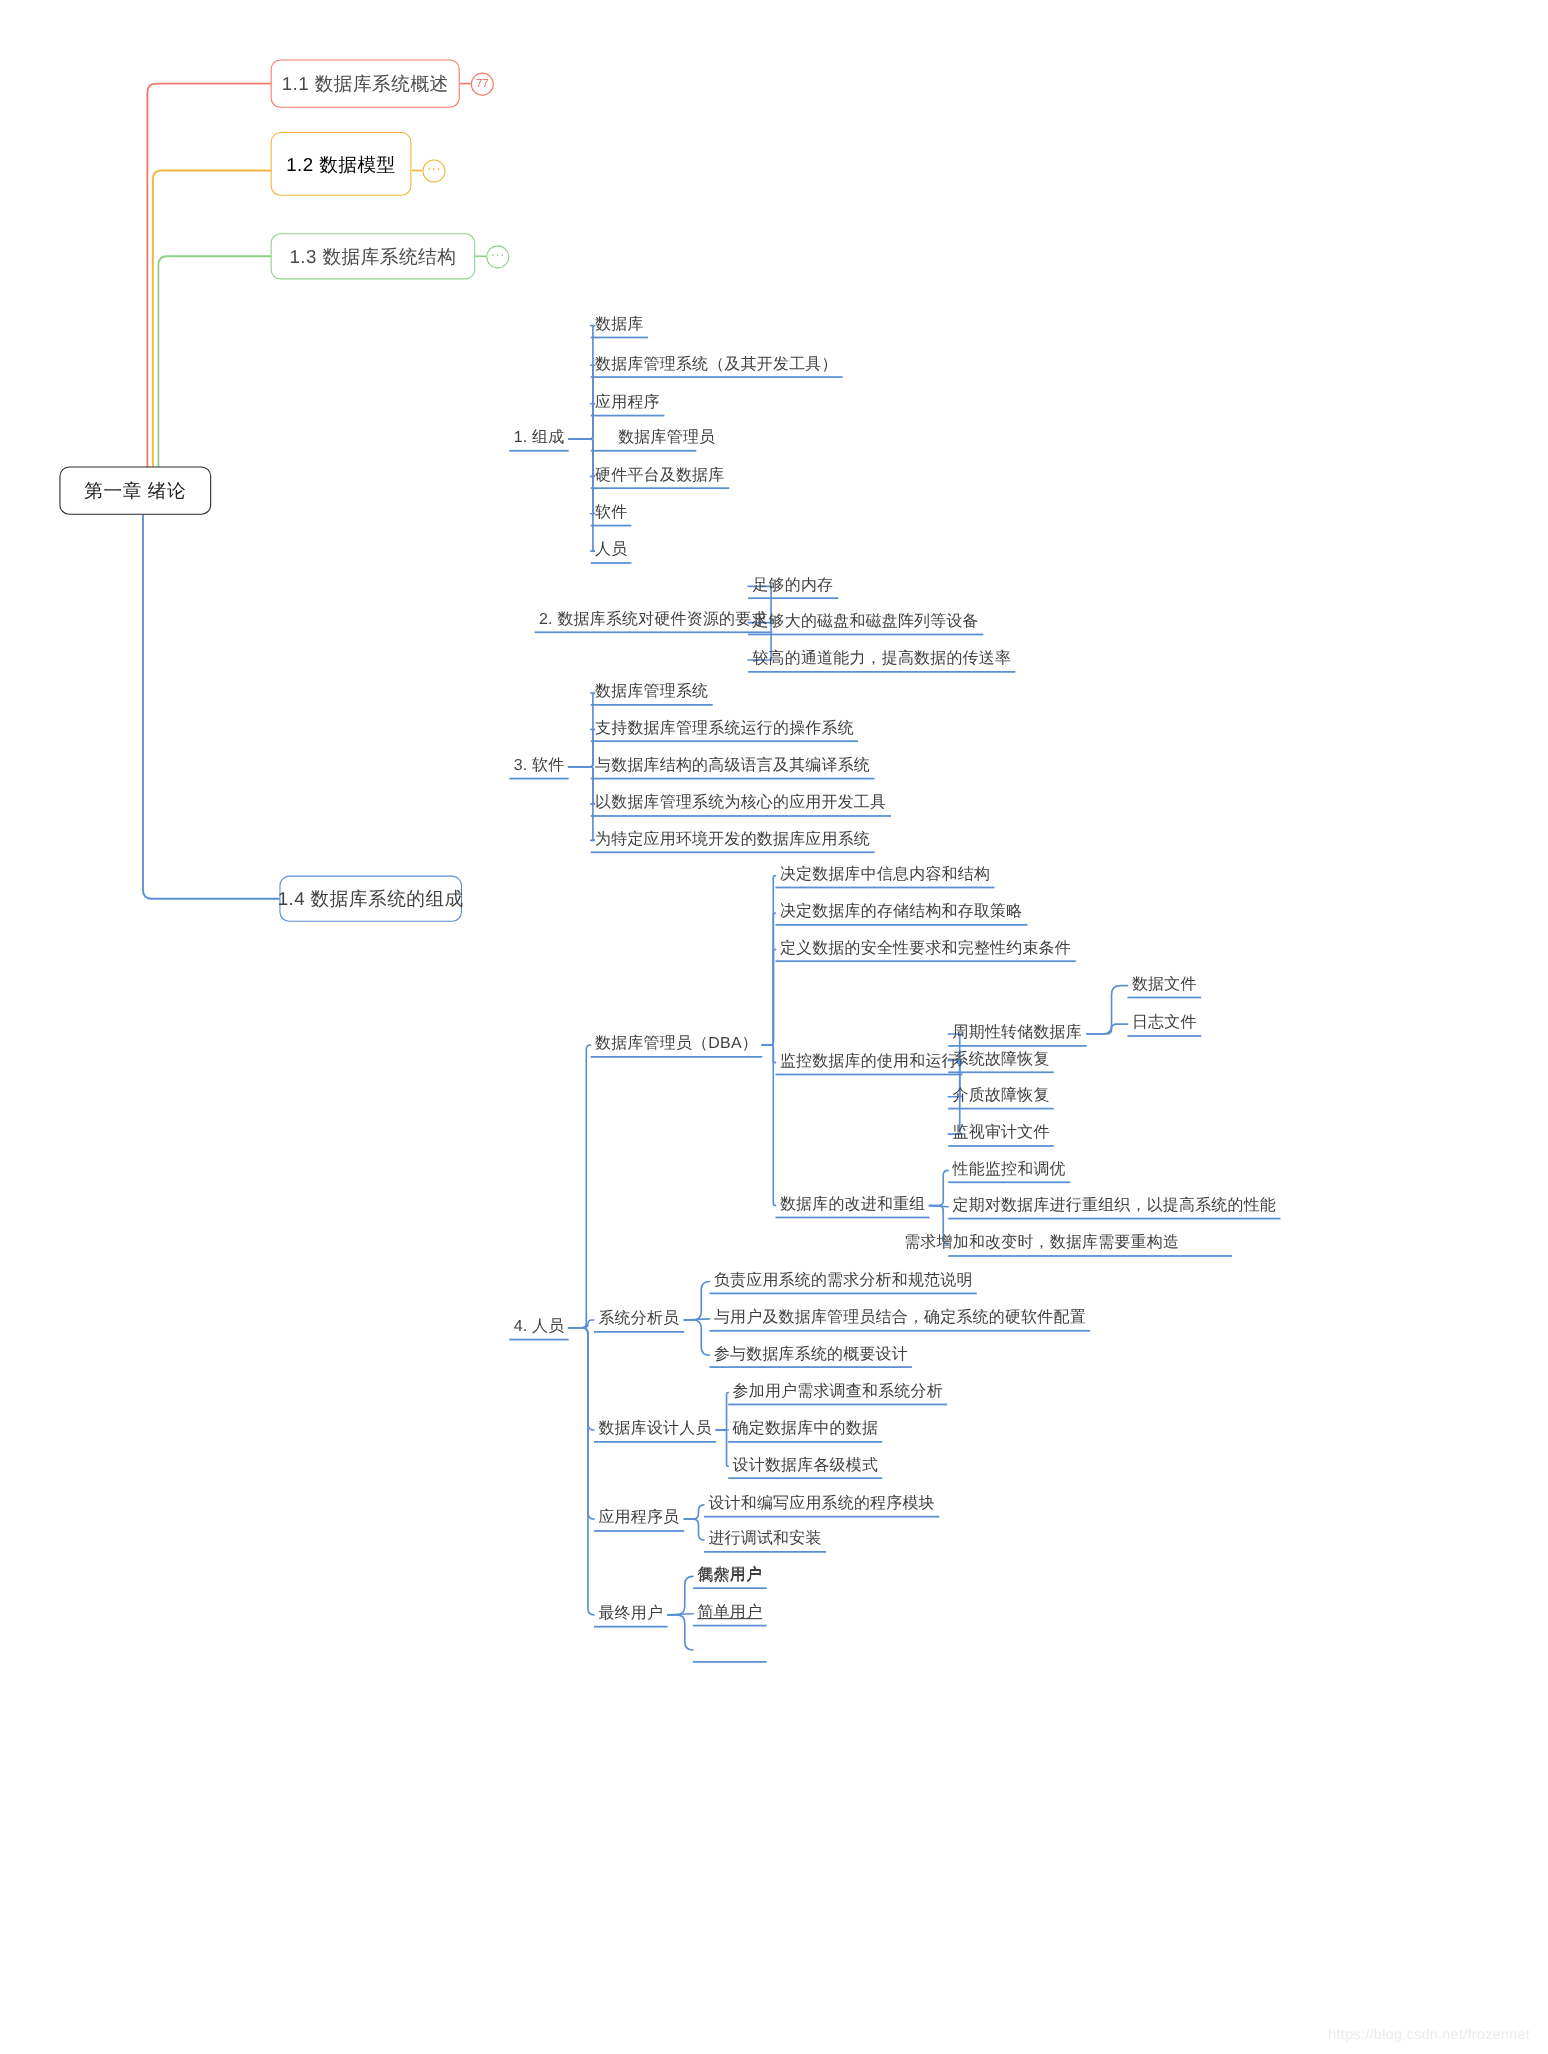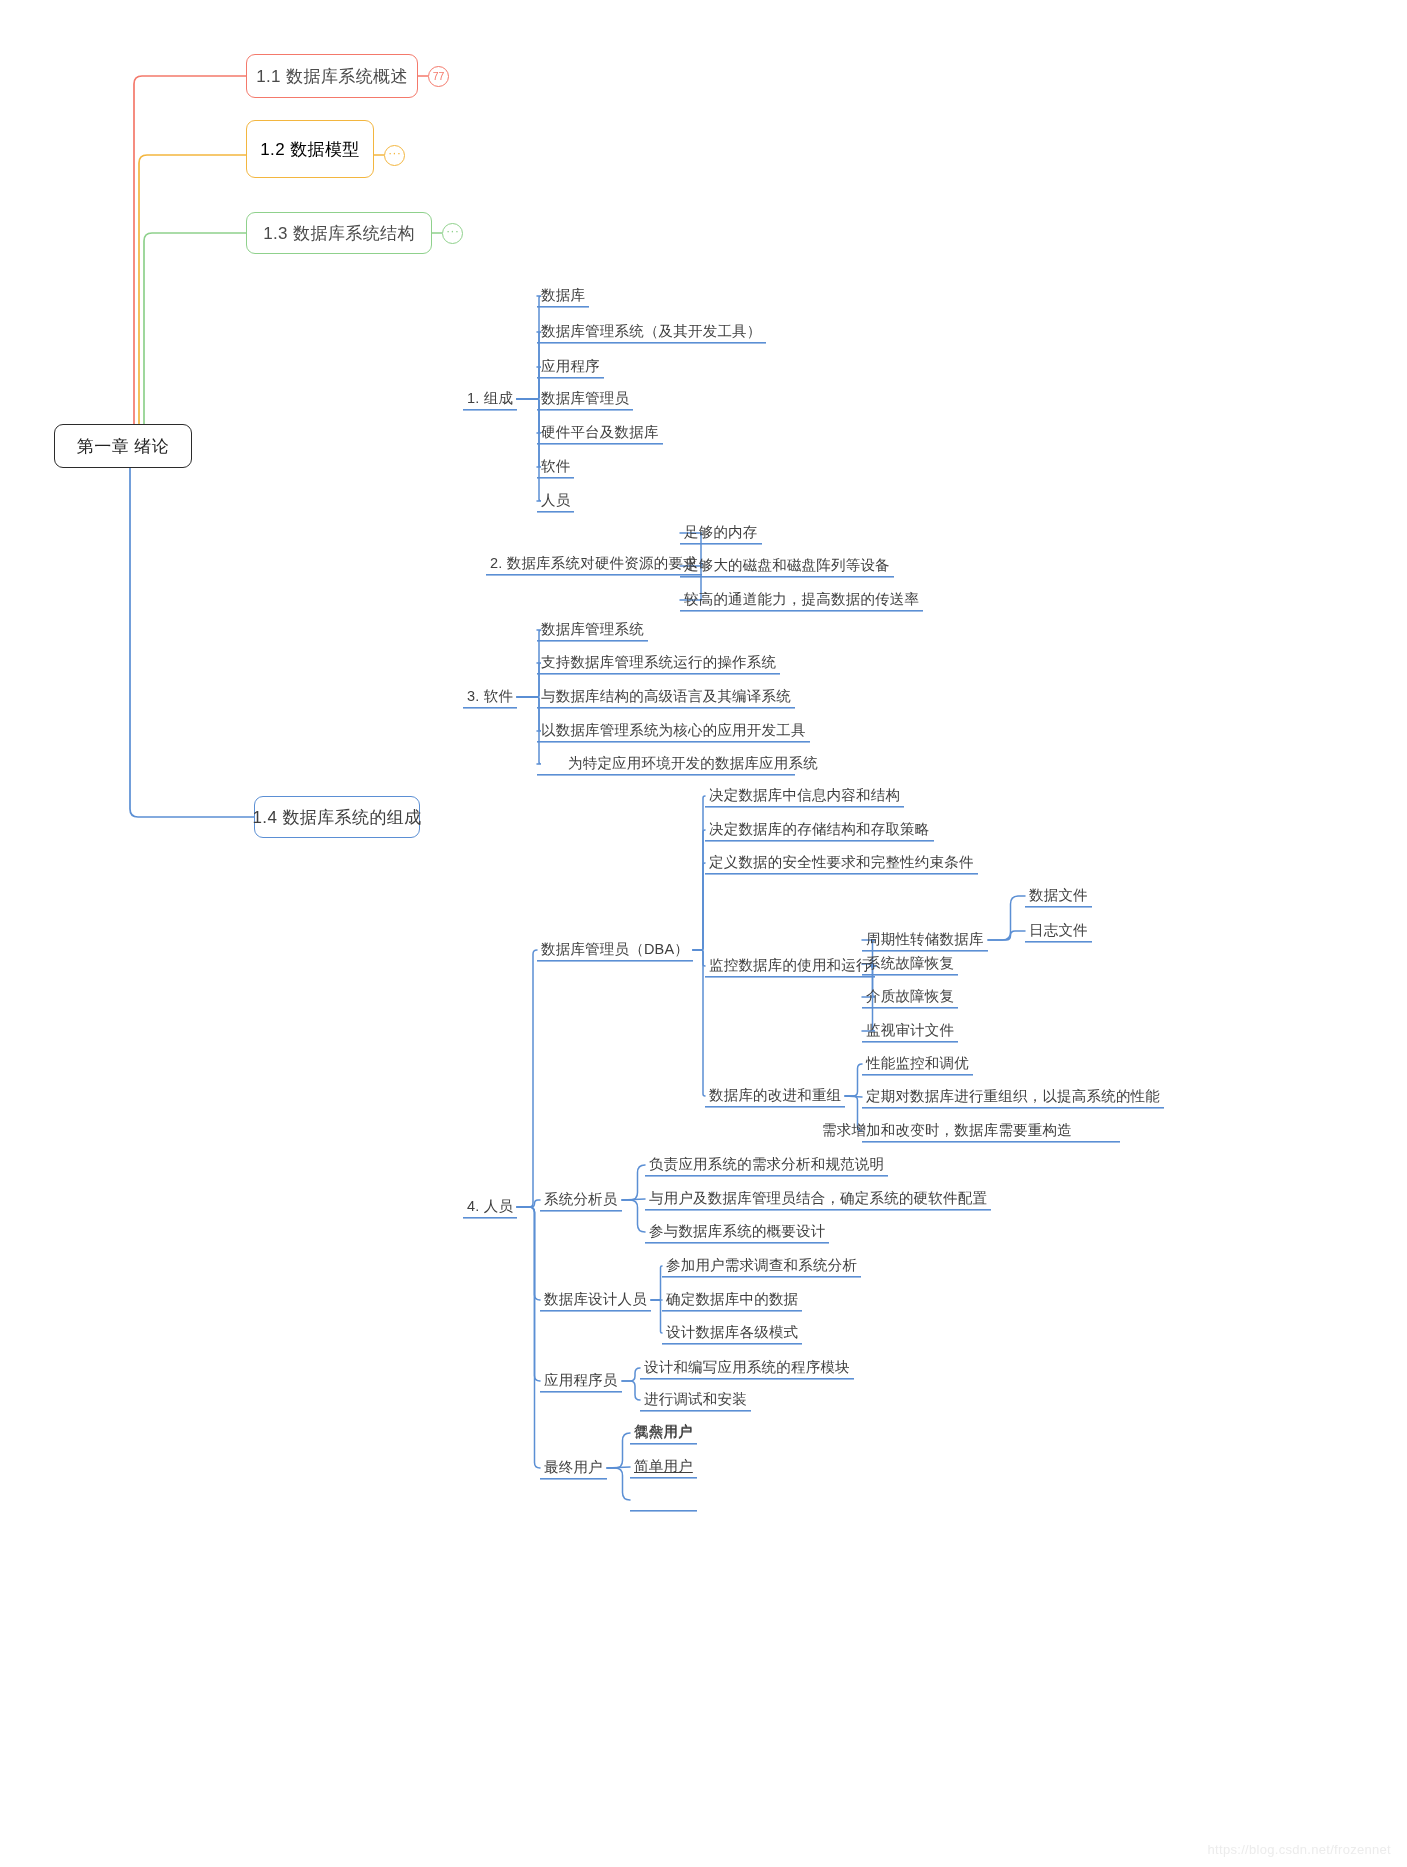--- a/index.html
+++ b/index.html
@@ -198,34 +198,34 @@
       <div class="node badge" style="border-color: rgb(244, 121, 107); color: rgb(244, 121, 107); left: 428px; top: 65.5px;">77</div>
       <div class="node cap" style="border-color: rgb(243, 182, 63); color: #000000; width: 128px; height: 58px; display: flex; align-items: center; justify-content: center; left: 246px; top: 120px;">1.2 数据模型</div>
       <div class="node badge dots" style="border-color: rgb(243, 182, 63); color: rgb(243, 182, 63); left: 384px; top: 144.5px;">···</div>
       <div class="node cap" style="border-color: rgb(143, 209, 140); color: rgb(74, 74, 74); width: 186px; height: 42px; display: flex; align-items: center; justify-content: center; left: 246px; top: 212px;">1.3 数据库系统结构</div>
       <div class="node badge dots" style="border-color: rgb(143, 209, 140); color: rgb(143, 209, 140); left: 442px; top: 222.5px;">···</div>
       <div class="node cap" style="border-color: rgb(91, 143, 212); color: #404040; width: 166px; height: 42px; display: flex; align-items: center; justify-content: center; left: 254px; top: 796px;">1.4 数据库系统的组成</div>
       <div class="node leaf" style="left: 463px; top: 388px; width: 54px;">1. 组成</div>
       <div class="node leaf" style="left: 537px; top: 285px; width: 52px;">数据库</div>
       <div class="node leaf" style="left: 537px; top: 321px; width: 229px;">数据库管理系统（及其开发工具）</div>
       <div class="node leaf" style="left: 537px; top: 356px; width: 67px;">应用程序</div>
-      <div class="node leaf" style="left: 537px; top: 388px; width: 96px;">数据库管理员</div>
+      <div class="node leaf" style="left: 558px; top: 388px; width: 96px;">数据库管理员</div>
       <div class="node leaf" style="left: 537px; top: 422px; width: 126px;">硬件平台及数据库</div>
       <div class="node leaf" style="left: 537px; top: 456px; width: 37px;">软件</div>
       <div class="node leaf" style="left: 537px; top: 490px; width: 37px;">人员</div>
       <div class="node leaf" style="left: 486px; top: 553px; width: 216px;">2. 数据库系统对硬件资源的要求</div>
       <div class="node leaf" style="left: 680px; top: 522px; width: 82px;">足够的内存</div>
       <div class="node leaf" style="left: 680px; top: 555px; width: 214px;">足够大的磁盘和磁盘阵列等设备</div>
       <div class="node leaf" style="left: 680px; top: 589px; width: 243px;">较高的通道能力，提高数据的传送率</div>
       <div class="node leaf" style="left: 463px; top: 686px; width: 54px;">3. 软件</div>
       <div class="node leaf" style="left: 537px; top: 619px; width: 111px;">数据库管理系统</div>
       <div class="node leaf" style="left: 537px; top: 652px; width: 243px;">支持数据库管理系统运行的操作系统</div>
       <div class="node leaf" style="left: 537px; top: 686px; width: 258px;">与数据库结构的高级语言及其编译系统</div>
       <div class="node leaf" style="left: 537px; top: 720px; width: 273px;">以数据库管理系统为核心的应用开发工具</div>
-      <div class="node leaf" style="left: 537px; top: 753px; width: 258px; margin-left: 27px;">为特定应用环境开发的数据库应用系统</div>
+      <div class="node leaf" style="left: 537px; top: 753px; width: 258px;">为特定应用环境开发的数据库应用系统</div>
       <div class="node leaf" style="left: 463px; top: 1196px; width: 54px;">4. 人员</div>
       <div class="node leaf" style="left: 537px; top: 939px; width: 156px;">数据库管理员（DBA）</div>
       <div class="node leaf" style="left: 705px; top: 785px; width: 199px;">决定数据库中信息内容和结构</div>
       <div class="node leaf" style="left: 705px; top: 819px; width: 229px;">决定数据库的存储结构和存取策略</div>
       <div class="node leaf" style="left: 705px; top: 852px; width: 273px;">定义数据的安全性要求和完整性约束条件</div>
       <div class="node leaf" style="left: 705px; top: 955px; width: 170px;">监控数据库的使用和运行</div>
       <div class="node leaf" style="left: 862px; top: 929px; width: 126px;">周期性转储数据库</div>
       <div class="node leaf" style="left: 1025px; top: 885px; width: 67px;">数据文件</div>
       <div class="node leaf" style="left: 1025px; top: 920px; width: 67px;">日志文件</div>
       <div class="node leaf" style="left: 862px; top: 953px; width: 96px;">系统故障恢复</div>

